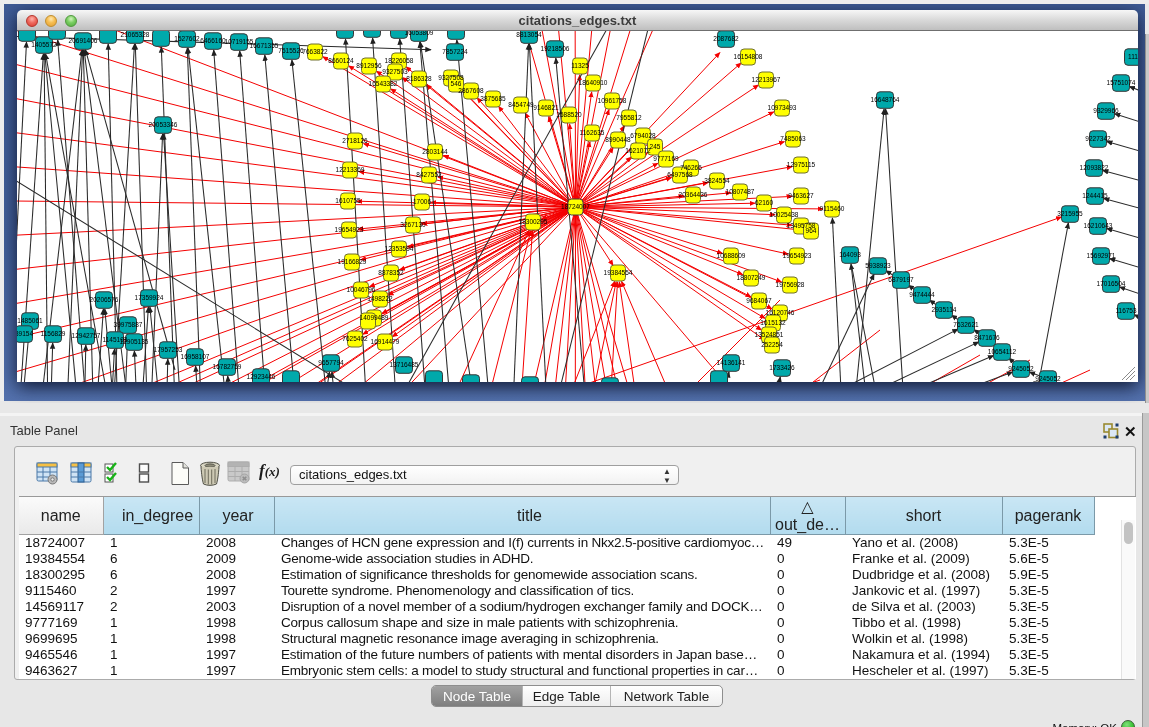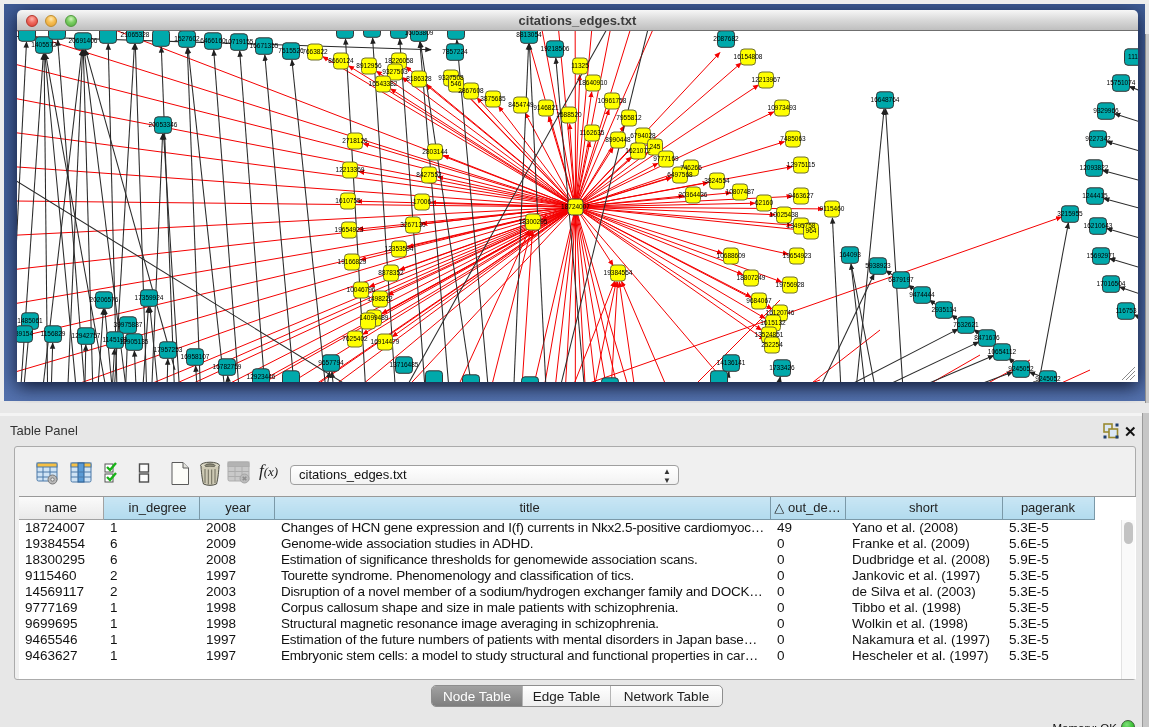--- a/index.html
+++ b/index.html
@@ -34,31 +34,31 @@
 #panel-top-line { position:absolute; left:0; top:0; width:1149px; height:3px; background:#f4f4f4; }
 #ptitle { position:absolute; left:10px; top:10px; font-size:13px; color:#333; }
 #float-ico { position:absolute; left:1103px; top:10px; }
 #close-ico { position:absolute; left:1124px; top:10px; font-size:15px; font-weight:bold; color:#111; }
 #rstrip-bot { position:absolute; left:1142px; top:0; width:7px; height:326px; background:#c6c6c6; border-left:1px solid #9a9a9a; }
 
 #container { position:absolute; left:14px; top:33px; width:1122px; height:234px;
   background:#f0f0f0; border:1px solid #ababab; border-radius:3px; }
 .tbico { position:absolute; top:14px; }
 .fx { position:absolute; left:244px; top:14px; font-family:"Liberation Serif", serif;
-  font-style:italic; font-weight:normal; font-size:17px; color:#1a1a1a; }
+  font-style:italic; font-weight:bold; font-size:17px; color:#1a1a1a; }
 .fx span { font-size:13px; }
 #combo { position:absolute; left:275px; top:18px; width:389px; height:20px;
   background:linear-gradient(#ffffff,#f2f2f2); border:1px solid #9f9f9f; border-radius:4px;
   font-size:13px; color:#111; line-height:18px; padding-left:8px; }
 #combo .arrows { position:absolute; right:7px; top:1px; font-size:8px; color:#333; line-height:9px; text-align:center;}
 
 #tablewrap { position:absolute; left:4px; top:49px; width:1117px; height:183px;
   background:#fff; overflow:hidden; border-top:1px solid #999; }
 table { border-collapse:collapse; table-layout:fixed; font-size:13.5px; color:#111; width:1117px; }
-th { height:22px; font-weight:normal; font-size:13px; color:#222;
+th { height:22px; font-weight:normal; font-size:16px; color:#222;
   background:linear-gradient(#c9e6f4,#b2dbee); border:1px solid #7b99a8; border-top:none; text-align:center; padding:0;}
 th.h0 { background:linear-gradient(#fbfbfb,#e9e9e9); border-color:#a2a2a2; border-left:none; }
 th.h7 { background:#fff; border:none; }
 td { height:16px; padding:0 0 0 7px; white-space:nowrap; overflow:hidden; }
 td.c0 { padding-left:6px; }
 td.c3 { letter-spacing:-0.22px; }
 col.c0 { width:84px; } col.c1 { width:96px; } col.c2 { width:75px; }
 col.c3 { width:496px; } col.c4 { width:75px; } col.c5 { width:157px; }
 col.c6 { width:92px; } col.c7 { width:42px; }
 #vscroll { position:absolute; right:1px; top:23px; width:14px; height:159px; background:#fafafa; border-left:1px solid #e3e3e3;}
@@ -733,21 +733,21 @@
                 <td class="c5">Wolkin et al. (1998)</td>
                 <td class="c6">5.3E-5</td>
                 <td class="c7"></td>
               </tr>
               <tr>
                 <td class="c0">9465546</td>
                 <td class="c1">1</td>
                 <td class="c2">1997</td>
                 <td class="c3">Estimation of the future numbers of patients with mental disorders in Japan base…</td>
                 <td class="c4">0</td>
-                <td class="c5">Nakamura et al. (1997)</td>
+                <td class="c5">Nakamura et al. (1994)</td>
                 <td class="c6">5.3E-5</td>
                 <td class="c7"></td>
               </tr>
               <tr>
                 <td class="c0">9463627</td>
                 <td class="c1">1</td>
                 <td class="c2">1997</td>
                 <td class="c3">Embryonic stem cells: a model to study structural and functional properties in car…</td>
                 <td class="c4">0</td>
                 <td class="c5">Hescheler et al. (1997)</td>

